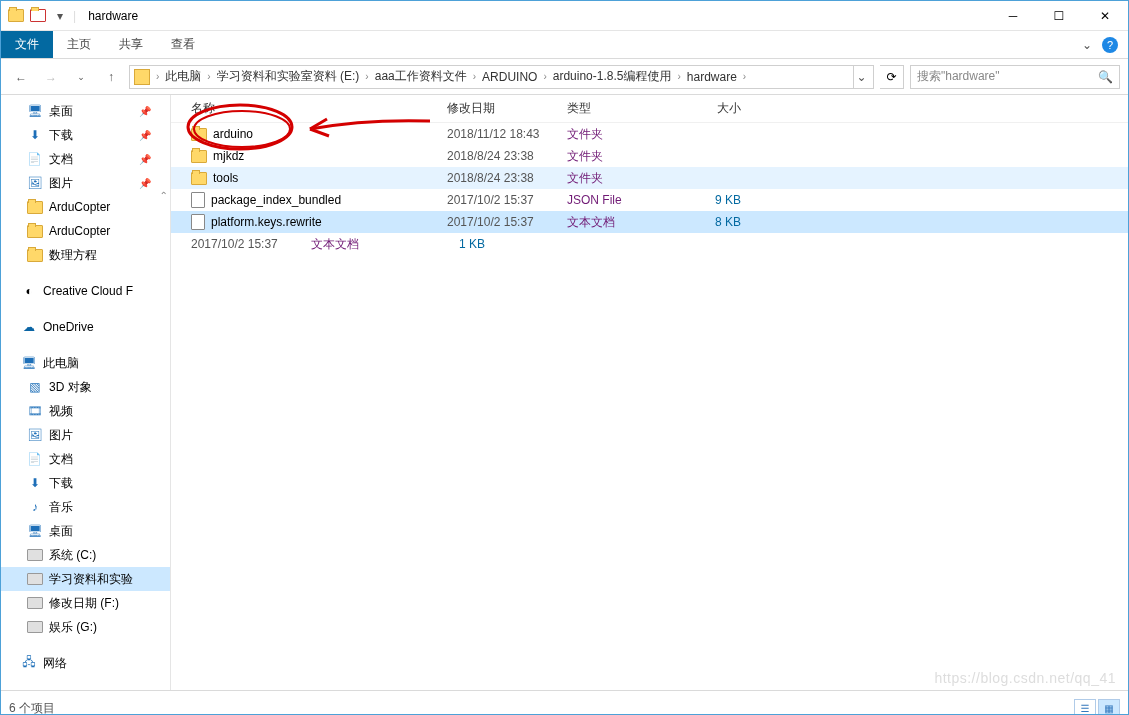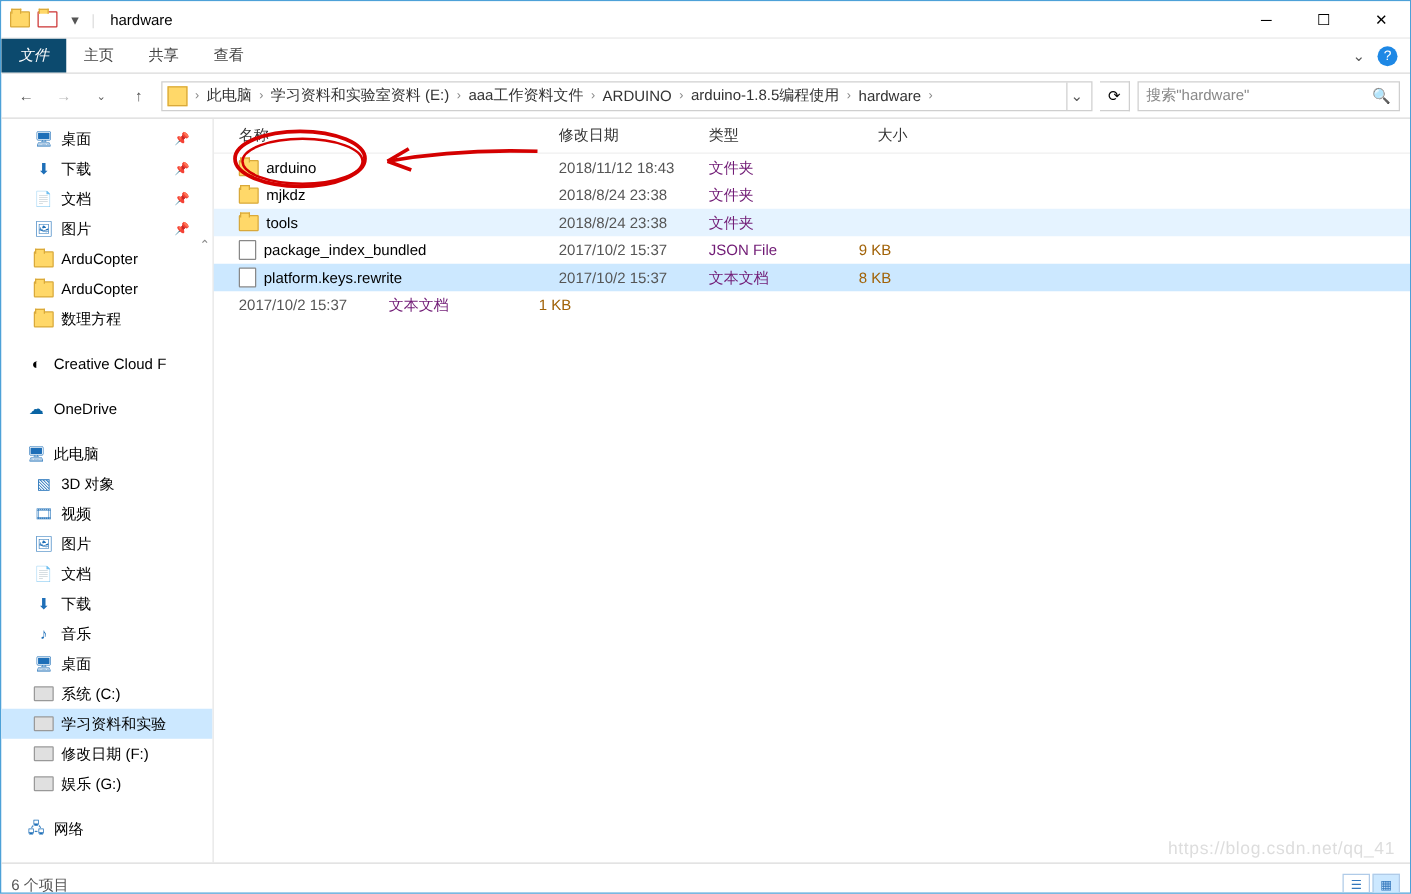--- a/index.html
+++ b/index.html
@@ -7,21 +7,21 @@
 
 .titlebar { height: 30px; display: flex; align-items: center; background: #fff; border-bottom: 1px solid #e5e5e5; }
 .titlebar .qat { display: flex; align-items: center; gap: 4px; padding: 0 6px; }
 .titlebar .qat .ico { width: 18px; height: 18px; display: flex; align-items: center; justify-content: center; }
 .title-text { margin-left: 6px; color: #000; }
 .win-controls { margin-left: auto; display: flex; }
 .win-controls div { width: 46px; height: 30px; display: flex; align-items: center; justify-content: center; color: #000; }
 
 .ribbon-tabs { height: 28px; display: flex; align-items: stretch; background: #fff; border-bottom: 1px solid #dadada; }
 .ribbon-tabs .tab { padding: 0 14px; display: flex; align-items: center; color: #444; }
-.ribbon-tabs .tab.file { background: #0c4a6e; color: #fff; font-style: italic; }
+.ribbon-tabs .tab.file { background: #0369a1; color: #fff; }
 .ribbon-tabs .ribbon-right { margin-left: auto; display: flex; align-items: center; gap: 10px; padding-right: 10px; }
 .help-icon { width:16px; height:16px; border-radius:50%; background:#1e88e5; color:#fff; display:flex; align-items:center; justify-content:center; font-size:11px;}
 
 .navbar { height: 36px; display: flex; align-items: center; gap: 6px; padding: 0 8px; border-bottom: 1px solid #dadada; }
 .nav-btn { width: 24px; height: 24px; display: flex; align-items: center; justify-content: center; color: #555; }
 .nav-btn.disabled { color:#bbb; }
 .breadcrumb { flex: 1; height: 24px; border: 1px solid #cfcfcf; display: flex; align-items: center; padding: 0 4px; background:#fff;}
 .breadcrumb .crumb { display: flex; align-items: center; padding: 0 4px; color: #333; height:100%; }
 .breadcrumb .sep { color:#888; padding:0 2px; font-size:10px;}
 .bc-icon { width:16px; height:16px; background:#ffd869; border:1px solid #d9a93a; margin-right:4px;}
@@ -40,27 +40,27 @@
 .folder-ico { width:16px; height:13px; background:#ffd869; border:1px solid #d9a93a; border-radius:1px; position:relative;}
 .folder-ico::before { content:""; position:absolute; top:-3px; left:0; width:6px; height:3px; background:#ffd869; border:1px solid #d9a93a; border-bottom:none;}
 .drive-ico { width:16px; height:12px; background:#e0e0e0; border:1px solid #999; border-radius:1px;}
 
 .filepane { flex: 1; display: flex; flex-direction: column; position:relative;}
 .columns { display: flex; height: 28px; align-items: center; padding-left: 12px; color: #333; border-bottom: 1px solid #f0f0f0;}
 .col { padding: 0 8px; }
 .col.name { width: 256px; }
 .col.date { width: 120px; }
 .col.type { width: 120px; }
-.col.size { width: 70px; text-align:center;}
+.col.size { width: 70px; text-align:right;}
 .filelist { flex: 1; }
 .row { display: flex; align-items: center; height: 22px; padding-left: 12px; }
 .row .cell-name { width: 256px; display: flex; align-items: center; gap: 6px; padding-left:8px;}
 .row .cell-date { width: 120px; padding:0 8px; color:#555;}
 .row .cell-type { width: 120px; padding:0 8px; color:#701a75;}
-.row .cell-size { width: 70px; padding:0 8px; text-align:left; color:#a16207;}
+.row .cell-size { width: 70px; padding:0 8px; text-align:right; color:#0369a1;}
 .row.selected { background:#cce8ff; }
 .row.alt-sel { background:#e5f3ff; }
 .file-ico { width:14px; height:16px; background:#fff; border:1px solid #888; border-radius:1px;}
 
 .statusbar { height: 35px; border-top: 1px solid #dadada; display: flex; align-items: center; padding: 0 8px; color: #555; }
 .statusbar .sb-right { margin-left:auto; display:flex; gap:2px;}
 .sb-view { width:22px; height:18px; border:1px solid #b0cbe8; display:flex; align-items:center; justify-content:center; font-size:10px; color:#3478bd;}
 .sb-view.active { background:#cce8ff;}
 
 .watermark { position:absolute; right:12px; bottom:4px; color:#ddd; font-size:14px; letter-spacing:0.5px;}

